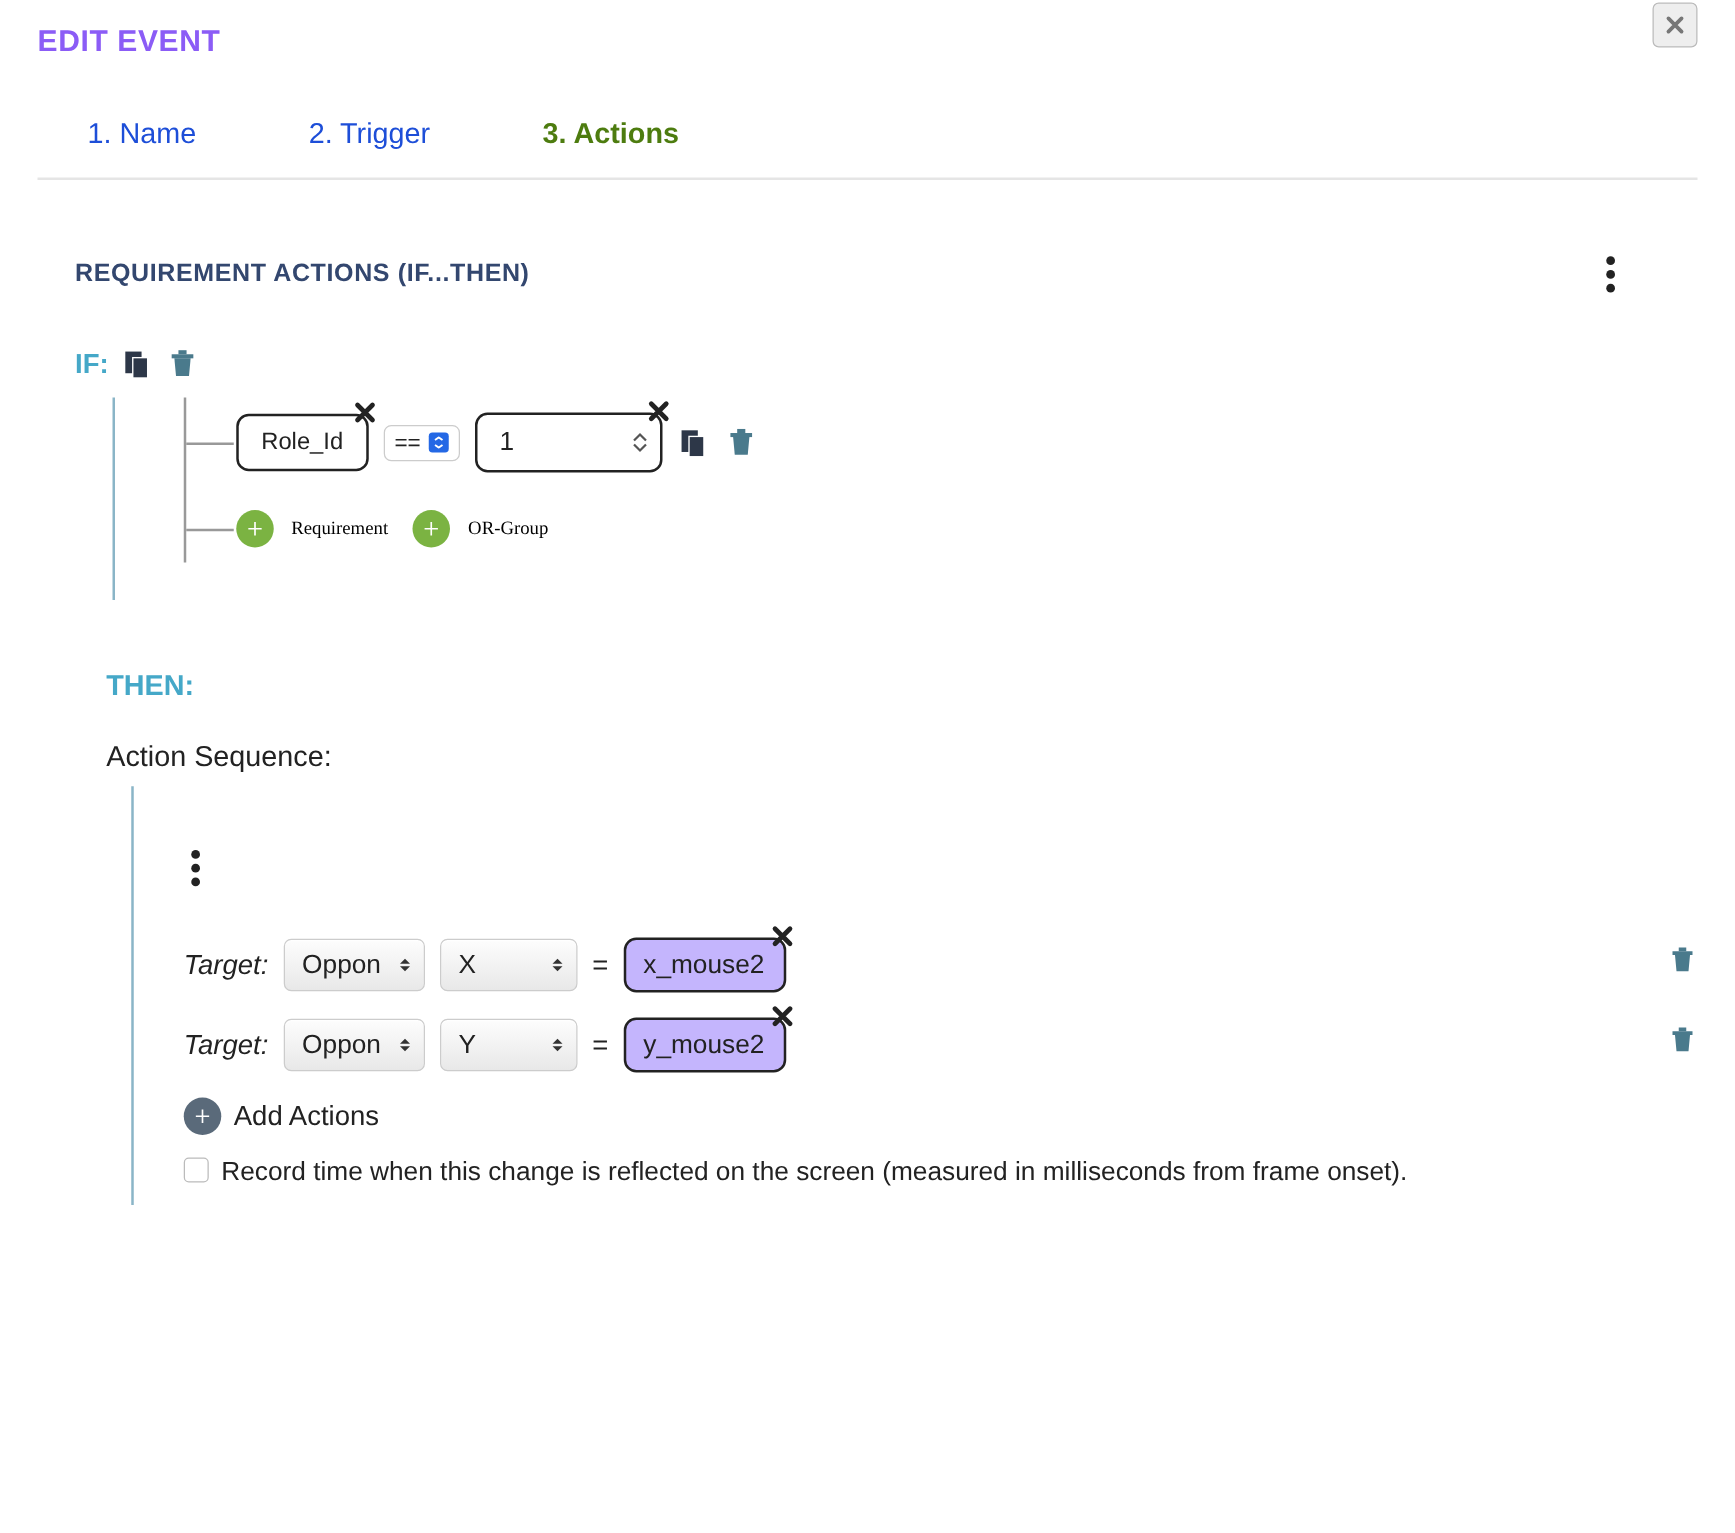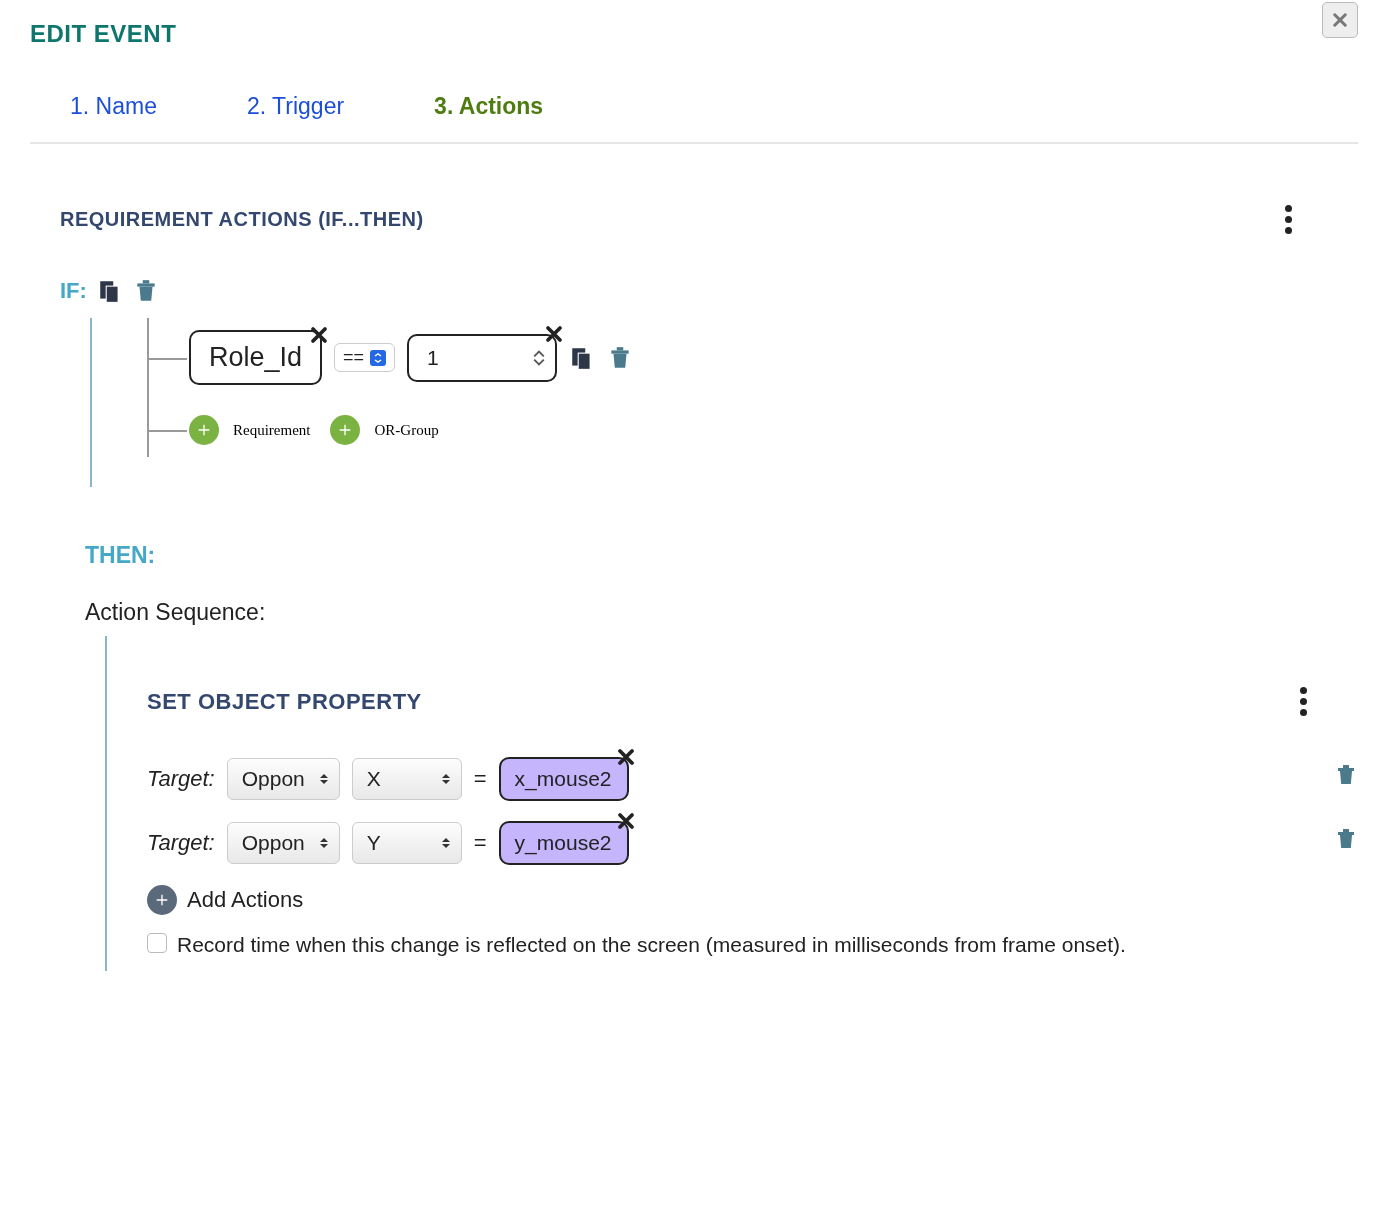--- a/index.html
+++ b/index.html
@@ -1,20 +1,20 @@
 <!DOCTYPE html>
 <html><head>
 <meta charset="utf-8">
 <style>
 * { box-sizing: border-box; margin: 0; padding: 0; }
 body { font-family: -apple-system, BlinkMacSystemFont, "Segoe UI", Arial, sans-serif; background: #fff; color: #222; font-size: 20px; }
 .container { width: 1388px; padding: 20px 30px; position: relative; }
 .close-btn { position: absolute; top: 2px; right: 30px; width: 36px; height: 36px; border: 1px solid #bbb; border-radius: 5px; background: #eee; display: flex; align-items: center; justify-content: center; cursor: pointer; color: #777; }
 .close-btn svg { width: 18px; height: 18px; }
-.title { color: #0f766e; font-weight: 700; font-size: 24px; letter-spacing: 0.5px; margin-bottom: 45px; }
+.title { color: #8b5cf6; font-weight: 700; font-size: 24px; letter-spacing: 0.5px; margin-bottom: 45px; }
 .tabs { display: flex; gap: 90px; padding-left: 40px; font-size: 23px; font-weight: 500; margin-bottom: 22px; }
 .tab { color: #1d4ed8; cursor: pointer; }
 .tab.active { color: #4d7c0f; font-weight: 600; }
 .divider { border: none; border-top: 2px solid #e5e5e5; margin-bottom: 55px; }
 .section-header { display: flex; justify-content: space-between; align-items: center; margin-bottom: 38px; padding-left: 30px; padding-right: 60px; }
 .section-title { color: #33476f; font-weight: 600; font-size: 20px; letter-spacing: 0.5px; }
 .kebab { display: flex; flex-direction: column; gap: 4px; cursor: pointer; padding: 6px; }
 .kebab span { width: 7px; height: 7px; background: #222; border-radius: 50%; }
 .if-label { color: #45a8c8; font-weight: 700; font-size: 22px; margin-left: 30px; display: inline-flex; align-items: center; gap: 10px; }
 .icon-btn { cursor: pointer; display: inline-flex; align-items: center; justify-content: center; }
@@ -23,21 +23,21 @@
 .teal-fill { fill: #4a7a8c; }
 .tree { margin-left: 60px; border-left: 2px solid #8ab5c7; padding-left: 0; margin-top: 14px; padding-bottom: 30px; }
 .and-row { display: flex; align-items: center; gap: 10px; padding-left: 40px; margin-top: 35px; margin-bottom: 22px; }
 .minus-circle { width: 26px; height: 26px; border-radius: 50%; background: #222; color: #fff; display: flex; align-items: center; justify-content: center; font-weight: 900; font-size: 16px; cursor: pointer; }
 .and-text { font-size: 23px; font-weight: 500; }
 .condition-block { margin-left: 55px; border-left: 2px solid #999; padding-left: 40px; padding-top: 12px; padding-bottom: 12px; position: relative; }
 .condition-row { display: flex; align-items: center; gap: 12px; position: relative; }
 .condition-row::before { content: ""; position: absolute; left: -40px; top: 50%; width: 38px; height: 2px; background: #999; }
 .add-row { display: flex; align-items: center; gap: 14px; margin-top: 30px; position: relative; }
 .add-row::before { content: ""; position: absolute; left: -40px; top: 50%; width: 38px; height: 2px; background: #999; }
-.pill-box { border: 2px solid #222; border-radius: 10px; padding: 10px 18px; font-size: 27px; background: #fff; position: relative; min-width: 100px; }
+.pill-box { border: 2px solid #222; border-radius: 10px; padding: 10px 18px; font-size: 19px; background: #fff; position: relative; min-width: 100px; }
 .pill-x { position: absolute; top: -12px; right: -8px; cursor: pointer; }
 .pill-x svg { width: 18px; height: 18px; }
 .op-select { border: 1px solid #ccc; border-radius: 6px; padding: 3px 8px; font-size: 18px; display: flex; align-items: center; gap: 6px; background: #fff; cursor: pointer; }
 .op-arrow { width: 16px; height: 16px; background: #2468e5; border-radius: 3px; display: flex; align-items: center; justify-content: center; }
 .op-arrow svg { width: 10px; height: 10px; fill: #fff; }
 .num-box { border: 2px solid #222; border-radius: 10px; padding: 10px 40px 10px 18px; font-size: 21px; background: #fff; position: relative; min-width: 150px; }
 .stepper { position: absolute; right: 10px; top: 50%; transform: translateY(-50%); display: flex; flex-direction: column; gap: 0; cursor: pointer; }
 .stepper svg { width: 12px; height: 8px; fill: #555; }
 .plus-circle { width: 30px; height: 30px; border-radius: 50%; background: #7bb342; display: flex; align-items: center; justify-content: center; cursor: pointer; color: #fff; flex-shrink: 0; }
 .plus-circle svg { width: 16px; height: 16px; fill: #fff; }
@@ -176,21 +176,20 @@
         <span class="add-label">OR-Group</span>
       </div>
     </div>
   </div>
 
   <div class="then-label">THEN:</div>
   <div class="action-seq">Action Sequence:</div>
 
   <div class="action-tree">
     <div class="sub-header">
-      <div class="sub-title">SET OBJECT PROPERTY</div>
       <div class="kebab">
           <span></span>
           <span></span>
           <span></span>
         </div>
     </div>
 
     <div class="target-row">
       <span class="target-label">Target:</span>
       <div class="select-box">

